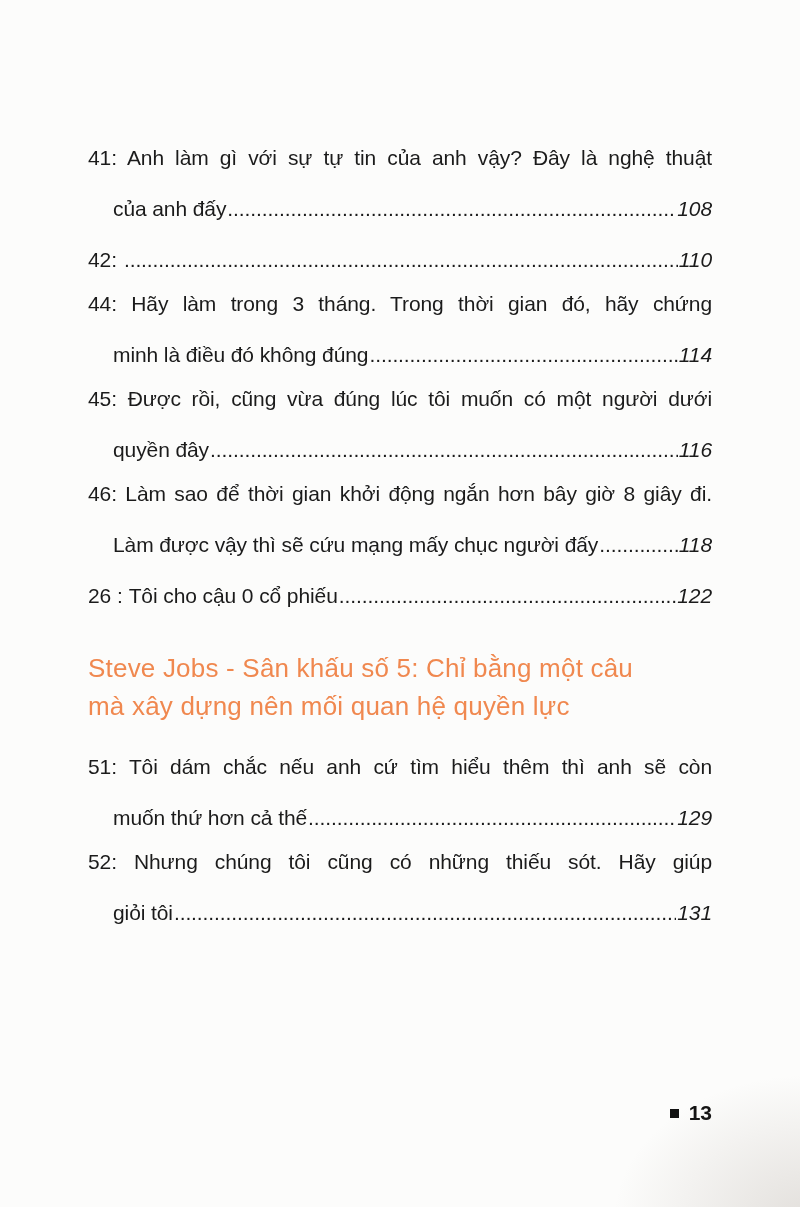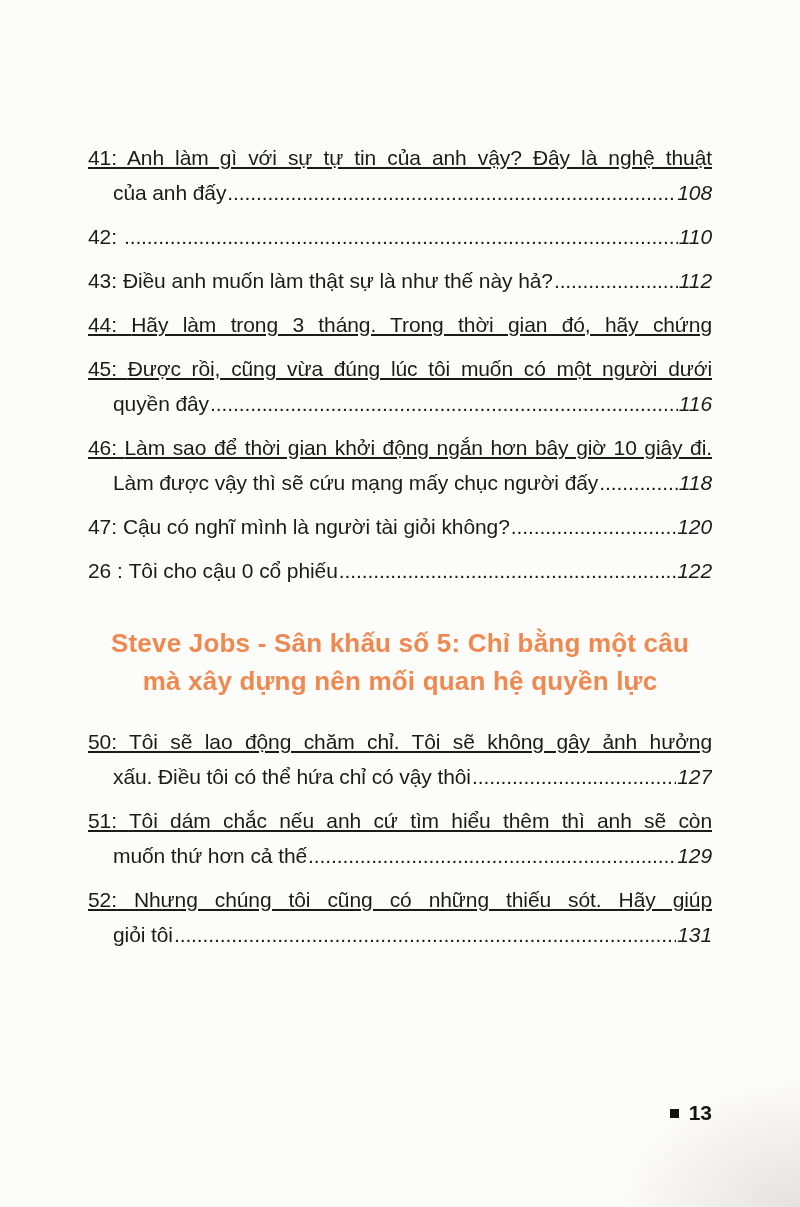--- a/index.html
+++ b/index.html
@@ -32,48 +32,48 @@
   .toc-entry {
     font-size: 21px;
     line-height: 35px;
     letter-spacing: -0.1px;
     margin-bottom: 9px;
   }
   .toc-line { overflow: hidden; }
   .toc-line.justify {
     text-align: justify;
     text-align-last: justify;
-    text-decoration: underline;
     -moz-text-align-last: justify;
   }
   .toc-line.last {
     display: flex;
     align-items: center;
+    margin-top: 16px;
   }
   .toc-line.indent { padding-left: 25px; }
   .entry-number { white-space: nowrap; margin-right: 6px; }
   .toc-line.justify .entry-number { margin-right: 0; }
   .entry-text { white-space: nowrap; }
   .dots {
     flex: 1 1 0;
     min-width: 8px;
     overflow: hidden;
     white-space: nowrap;
     margin: 0 1px;
   }
   .dots::after {
     content: "..................................................................................................................................................................";
   }
   .entry-page { white-space: nowrap; font-style: italic; }
 
   .section-heading {
     margin: 36px 0 24px 0;
-    text-align: center;
+    text-align: left;
     color: var(--accent, #f0884f);
-    font-weight: bold;
+    font-weight: normal;
     font-size: 26px;
     line-height: 38px;
     letter-spacing: 0.2px;
   }
 
   .footer {
     position: absolute;
     right: 88px;
     top: 1101px;
     display: flex;
@@ -105,78 +105,59 @@
         </div>
       </div>
       <div class="toc-entry">
         <div class="toc-line last">
           <span class="entry-number">42:</span> 
           <span class="dots"></span>
           <span class="entry-page">110</span>
         </div>
       </div>
       <div class="toc-entry">
-        <div class="toc-line last">
-          <span class="entry-number">43:</span> 
-          <span class="entry-text">Điều anh muốn làm thật sự là như thế này hả?</span>
+        <div class="toc-line justify"><span class="entry-number">44:</span> <span>Hãy làm trong 3 tháng. Trong thời gian đó, hãy chứng</span></div>
+        <div class="toc-line last indent">
+          <span class="entry-text">minh là điều đó không đúng</span>
           <span class="dots"></span>
-          <span class="entry-page">112</span>
+          <span class="entry-page">114</span>
         </div>
-      </div>
-      <div class="toc-entry">
-        <div class="toc-line justify"><span class="entry-number">44:</span> <span>Hãy làm trong 3 tháng. Trong thời gian đó, hãy chứng</span></div>
       </div>
       <div class="toc-entry">
         <div class="toc-line justify"><span class="entry-number">45:</span> <span>Được rồi, cũng vừa đúng lúc tôi muốn có một người dưới</span></div>
         <div class="toc-line last indent">
           <span class="entry-text">quyền đây</span>
           <span class="dots"></span>
           <span class="entry-page">116</span>
         </div>
       </div>
       <div class="toc-entry">
-        <div class="toc-line justify"><span class="entry-number">46:</span> <span>Làm sao để thời gian khởi động ngắn hơn bây giờ 10 giây đi.</span></div>
+        <div class="toc-line justify"><span class="entry-number">46:</span> <span>Làm sao để thời gian khởi động ngắn hơn bây giờ 8 giây đi.</span></div>
         <div class="toc-line last indent">
           <span class="entry-text">Làm được vậy thì sẽ cứu mạng mấy chục người đấy</span>
           <span class="dots"></span>
           <span class="entry-page">118</span>
-        </div>
-      </div>
-      <div class="toc-entry">
-        <div class="toc-line last">
-          <span class="entry-number">47:</span> 
-          <span class="entry-text">Cậu có nghĩ mình là người tài giỏi không?</span>
-          <span class="dots"></span>
-          <span class="entry-page">120</span>
         </div>
       </div>
       <div class="toc-entry">
         <div class="toc-line last">
           <span class="entry-number">26 :</span> 
           <span class="entry-text">Tôi cho cậu 0 cổ phiếu</span>
           <span class="dots"></span>
           <span class="entry-page">122</span>
         </div>
       </div>
     </div>
 
   <div class="section-heading">
     <div>Steve Jobs - Sân khấu số 5: Chỉ bằng một câu</div>
     <div>mà xây dựng nên mối quan hệ quyền lực</div>
   </div>
 
   <div>
-      <div class="toc-entry">
-        <div class="toc-line justify"><span class="entry-number">50:</span> <span>Tôi sẽ lao động chăm chỉ. Tôi sẽ không gây ảnh hưởng</span></div>
-        <div class="toc-line last indent">
-          <span class="entry-text">xấu. Điều tôi có thể hứa chỉ có vậy thôi</span>
-          <span class="dots"></span>
-          <span class="entry-page">127</span>
-        </div>
-      </div>
       <div class="toc-entry">
         <div class="toc-line justify"><span class="entry-number">51:</span> <span>Tôi dám chắc nếu anh cứ tìm hiểu thêm thì anh sẽ còn</span></div>
         <div class="toc-line last indent">
           <span class="entry-text">muốn thứ hơn cả thế</span>
           <span class="dots"></span>
           <span class="entry-page">129</span>
         </div>
       </div>
       <div class="toc-entry">
         <div class="toc-line justify"><span class="entry-number">52:</span> <span>Nhưng chúng tôi cũng có những thiếu sót. Hãy giúp</span></div>

